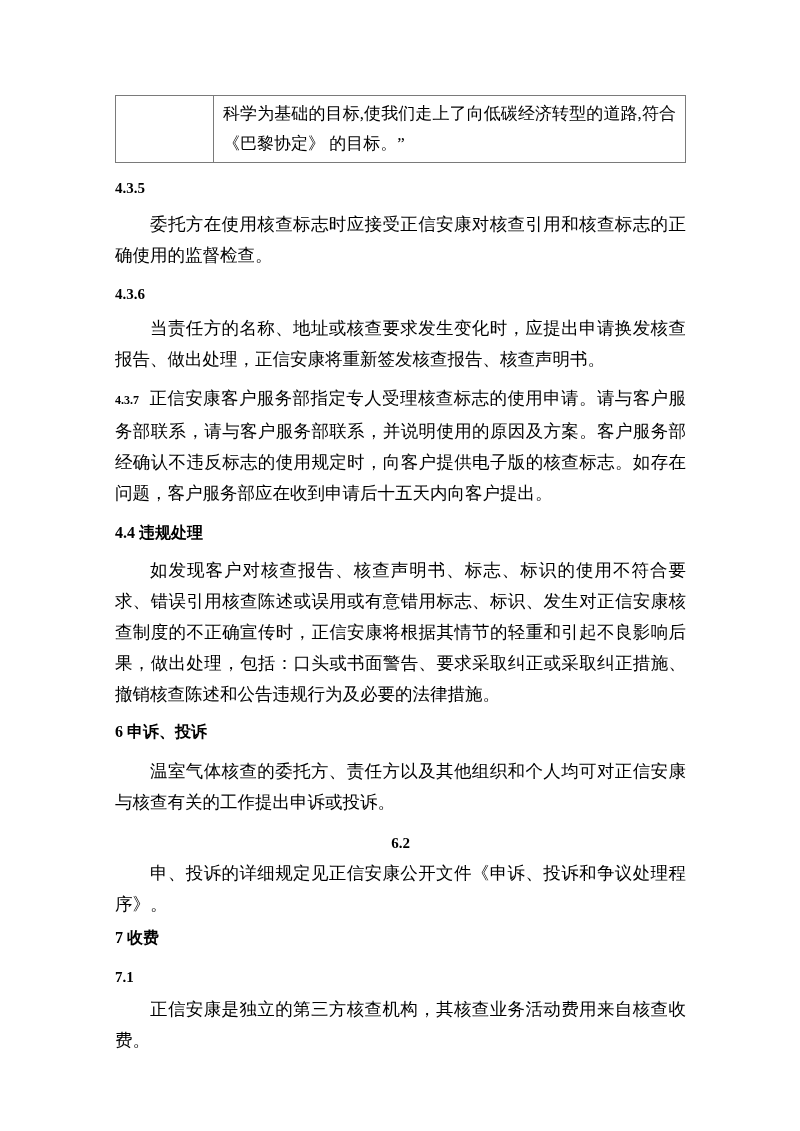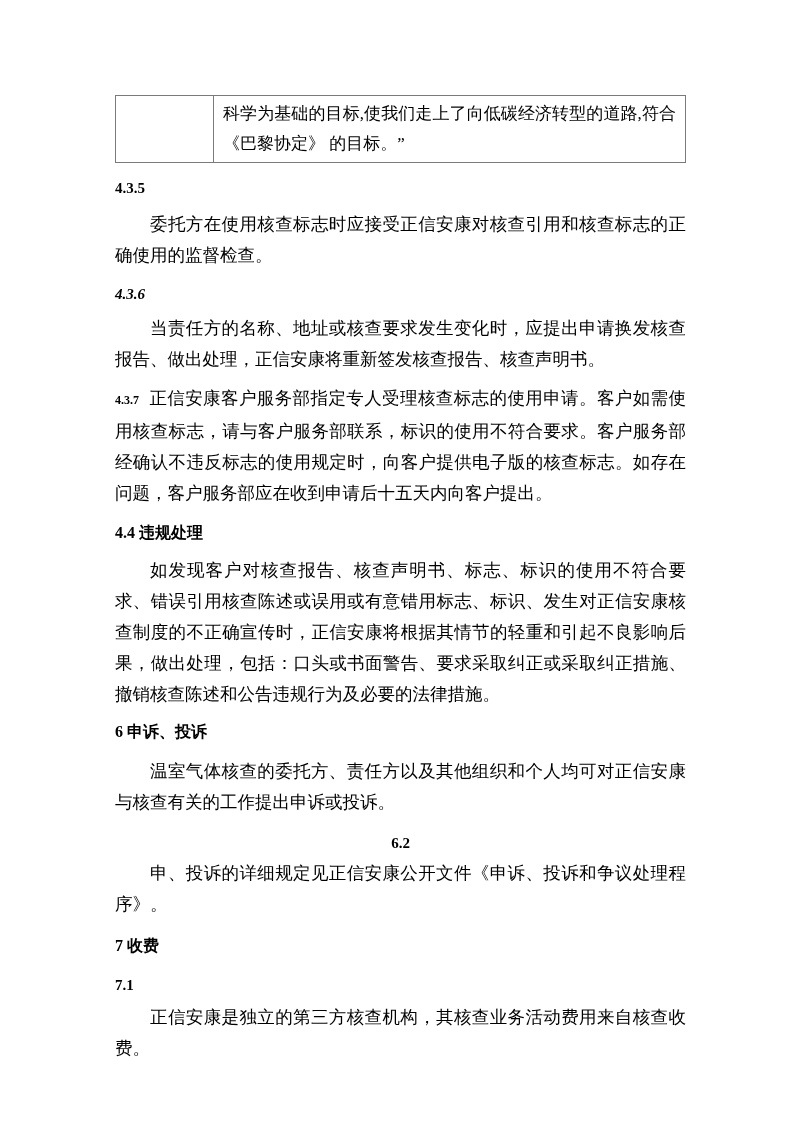--- a/index.html
+++ b/index.html
@@ -49,31 +49,31 @@
   }
   .para.no-indent { text-indent: 0; }
   .inline-heading-num {
     font-weight: bold;
     font-size: 12px;
     margin-right: 10px;
   }
   
   .h-435 { margin-top: 12px; }
   .p-435 { margin-top: 8px; }
-  .h-436 { margin-top: 10px; font-style: italic; }
+  .h-436 { margin-top: 10px; }
   .p-436 { margin-top: 6px; }
   .p-437 { margin-top: 8px; }
   .h-44  { margin-top: 10px; }
   .p-44  { margin-top: 8px; }
   .h-6   { margin-top: 8px; }
   .h-61  { margin-top: 16px; }
   .p-61  { margin-top: 10px; }
   .h-62  { margin-top: 12px; text-align: center; }
   .p-62  { margin-top: 2px; }
-  .h-7   { margin-top: 12px; }
+  .h-7   { margin-top: 4px; }
   .h-71  { margin-top: 12px; }
   .p-71  { margin-top: 4px; }
 </style>
 </head>
 <body>
 
 <div class="page">
 
   <table class="doc-table">
     <tbody>
@@ -83,21 +83,21 @@
     </tr>
   </tbody>
     </table>
 
   <div class="h-sub h-435">4.3.5</div>
   <p class="para p-435">委托方在使用核查标志时应接受正信安康对核查引用和核查标志的正确使用的监督检查。</p>
 
   <div class="h-sub h-436">4.3.6</div>
   <p class="para p-436">当责任方的名称、地址或核查要求发生变化时，应提出申请换发核查报告、做出处理，正信安康将重新签发核查报告、核查声明书。</p>
 
-  <p class="para no-indent p-437"><span class="inline-heading-num">4.3.7</span><span>正信安康客户服务部指定专人受理核查标志的使用申请。客户如需使用核查标志，请与客户服务部联系，标识的使用不符合要求。客户服务部经确认不违反标志的使用规定时，向客户提供电子版的核查标志。如存在问题，客户服务部应在收到申请后十五天内向客户提出。</span></p>
+  <p class="para no-indent p-437"><span class="inline-heading-num">4.3.7</span><span>正信安康客户服务部指定专人受理核查标志的使用申请。请与客户服务部联系，请与客户服务部联系，并说明使用的原因及方案。客户服务部经确认不违反标志的使用规定时，向客户提供电子版的核查标志。如存在问题，客户服务部应在收到申请后十五天内向客户提出。</span></p>
 
   <div class="h-major h-44">4.4 违规处理</div>
   <p class="para p-44">如发现客户对核查报告、核查声明书、标志、标识的使用不符合要求、错误引用核查陈述或误用或有意错用标志、标识、发生对正信安康核查制度的不正确宣传时，正信安康将根据其情节的轻重和引起不良影响后果，做出处理，包括：口头或书面警告、要求采取纠正或采取纠正措施、撤销核查陈述和公告违规行为及必要的法律措施。</p>
 
   <div class="h-major h-6">6 申诉、投诉</div>
 
   <p class="para p-61">温室气体核查的委托方、责任方以及其他组织和个人均可对正信安康与核查有关的工作提出申诉或投诉。</p>
 
   <div class="h-sub h-62">6.2</div>
   <p class="para p-62">申、投诉的详细规定见正信安康公开文件《申诉、投诉和争议处理程序》。</p>

